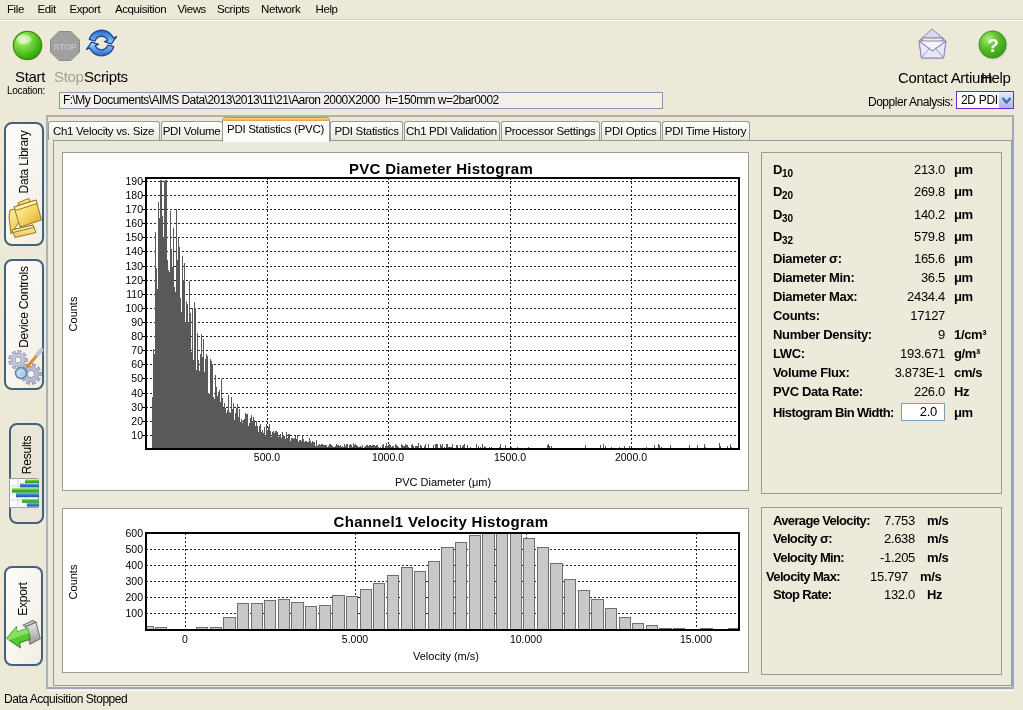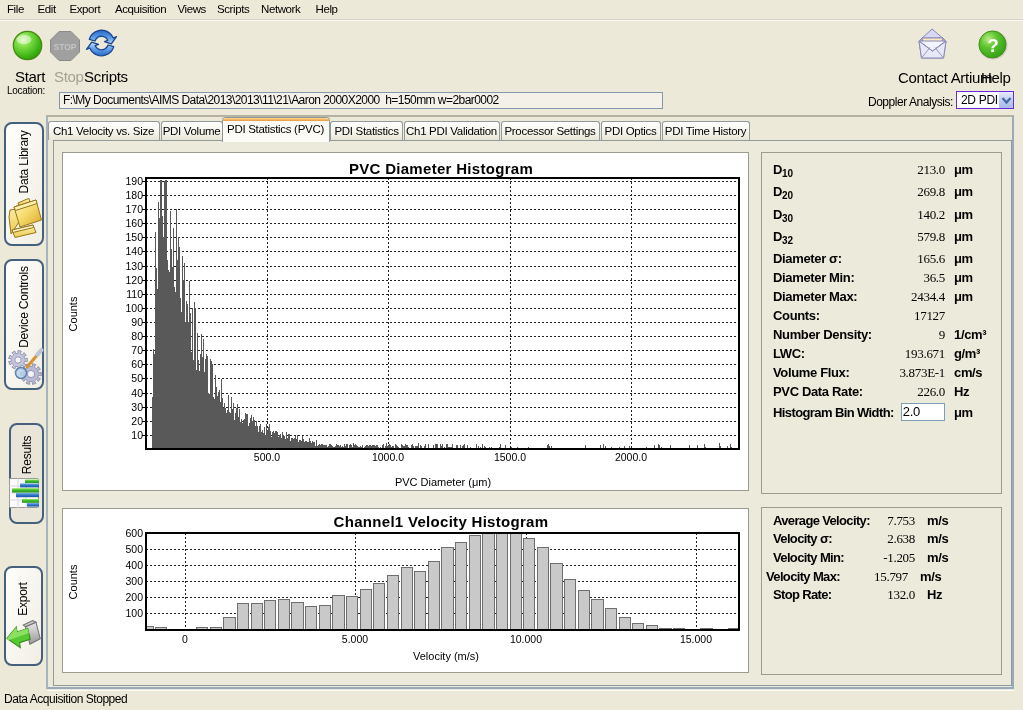--- a/index.html
+++ b/index.html
@@ -2,21 +2,21 @@
 <html><head>
 <meta charset="utf-8">
 <style>
 * { margin:0; padding:0; box-sizing:border-box; }
 html,body { width:1023px; height:710px; overflow:hidden; }
 body { background:#ece9d8; font-family:"Liberation Sans", sans-serif; color:#000; position:relative; }
 .abs { position:absolute; }
 .menu { font-size:11.5px; letter-spacing:-0.4px; top:3px; }
 .lbl  { font-size:15px; letter-spacing:-0.3px; }
 .blbl { font-size:13px; font-weight:bold; letter-spacing:-0.35px; }
-.val  { font-size:13px; letter-spacing:-0.3px;font-family:Liberation Serif, serif; }
+.val  { font-size:13px; letter-spacing:-0.3px; }
 .tab { position:absolute; top:121px; height:19px; background:linear-gradient(#ffffff,#f4f3ea 60%,#e8e5d4); border:1px solid #919b9c; border-bottom:none; border-radius:3px 3px 0 0; font-size:11.5px; letter-spacing:-0.3px; text-align:center; line-height:18px; white-space:nowrap; }
 .sbtn { position:absolute; border:2px solid #44607d; border-radius:8px; background:linear-gradient(105deg,#fefefd,#f1eee2); }
 .sbtxt { position:absolute; font-size:12px; letter-spacing:-0.2px; white-space:nowrap; transform:rotate(-90deg); transform-origin:center; }
 .row { position:absolute; height:17px; line-height:17px; width:240px; }
 .row .l { position:absolute; left:12px; }
 .row .v { position:absolute; right:55px; text-align:right; }
 .row .u { position:absolute; left:193px; }
 .sub { font-size:10px; vertical-align:-3px; letter-spacing:0; }
 </style>
 </head>
@@ -287,21 +287,21 @@
     <span class="u blbl">cm/s</span>
   </div>
 <div class="row" style="left:761px;top:383.0px">
     <span class="l blbl">PVC Data Rate:</span>
     <span class="v val" style="right:56px">226.0</span>
     <span class="u blbl">Hz</span>
   </div>
 <div class="row" style="left:761px;top:404px">
     <span class="l blbl" style="letter-spacing:-0.6px">Histogram Bin Width:</span>
   </div>
-<div class="abs" style="left:901px;top:403px;width:44px;height:18px;border:1px solid #7f9db9;background:#fff;font-size:13px;line-height:16px;text-align:right;padding-right:24px;letter-spacing:-0.3px">2.0</div>
+<div class="abs" style="left:901px;top:403px;width:44px;height:18px;border:1px solid #7f9db9;background:#fff;font-size:13px;line-height:16px;text-align:right;padding-right:7px;letter-spacing:-0.3px">2.0</div>
 <div class="abs blbl" style="left:954px;top:404.5px">μm</div>
 <div class="row" style="left:761px;top:511.5px">
     <span class="l blbl" style="letter-spacing:-0.65px">Average Velocity:</span>
     <span class="v val" style="right:86px">7.753</span>
     <span class="u blbl" style="left:166px">m/s</span>
   </div>
 <div class="row" style="left:761px;top:530.0px">
     <span class="l blbl" style="letter-spacing:-0.65px">Velocity σ:</span>
     <span class="v val" style="right:86px">2.638</span>
     <span class="u blbl" style="left:166px">m/s</span>

